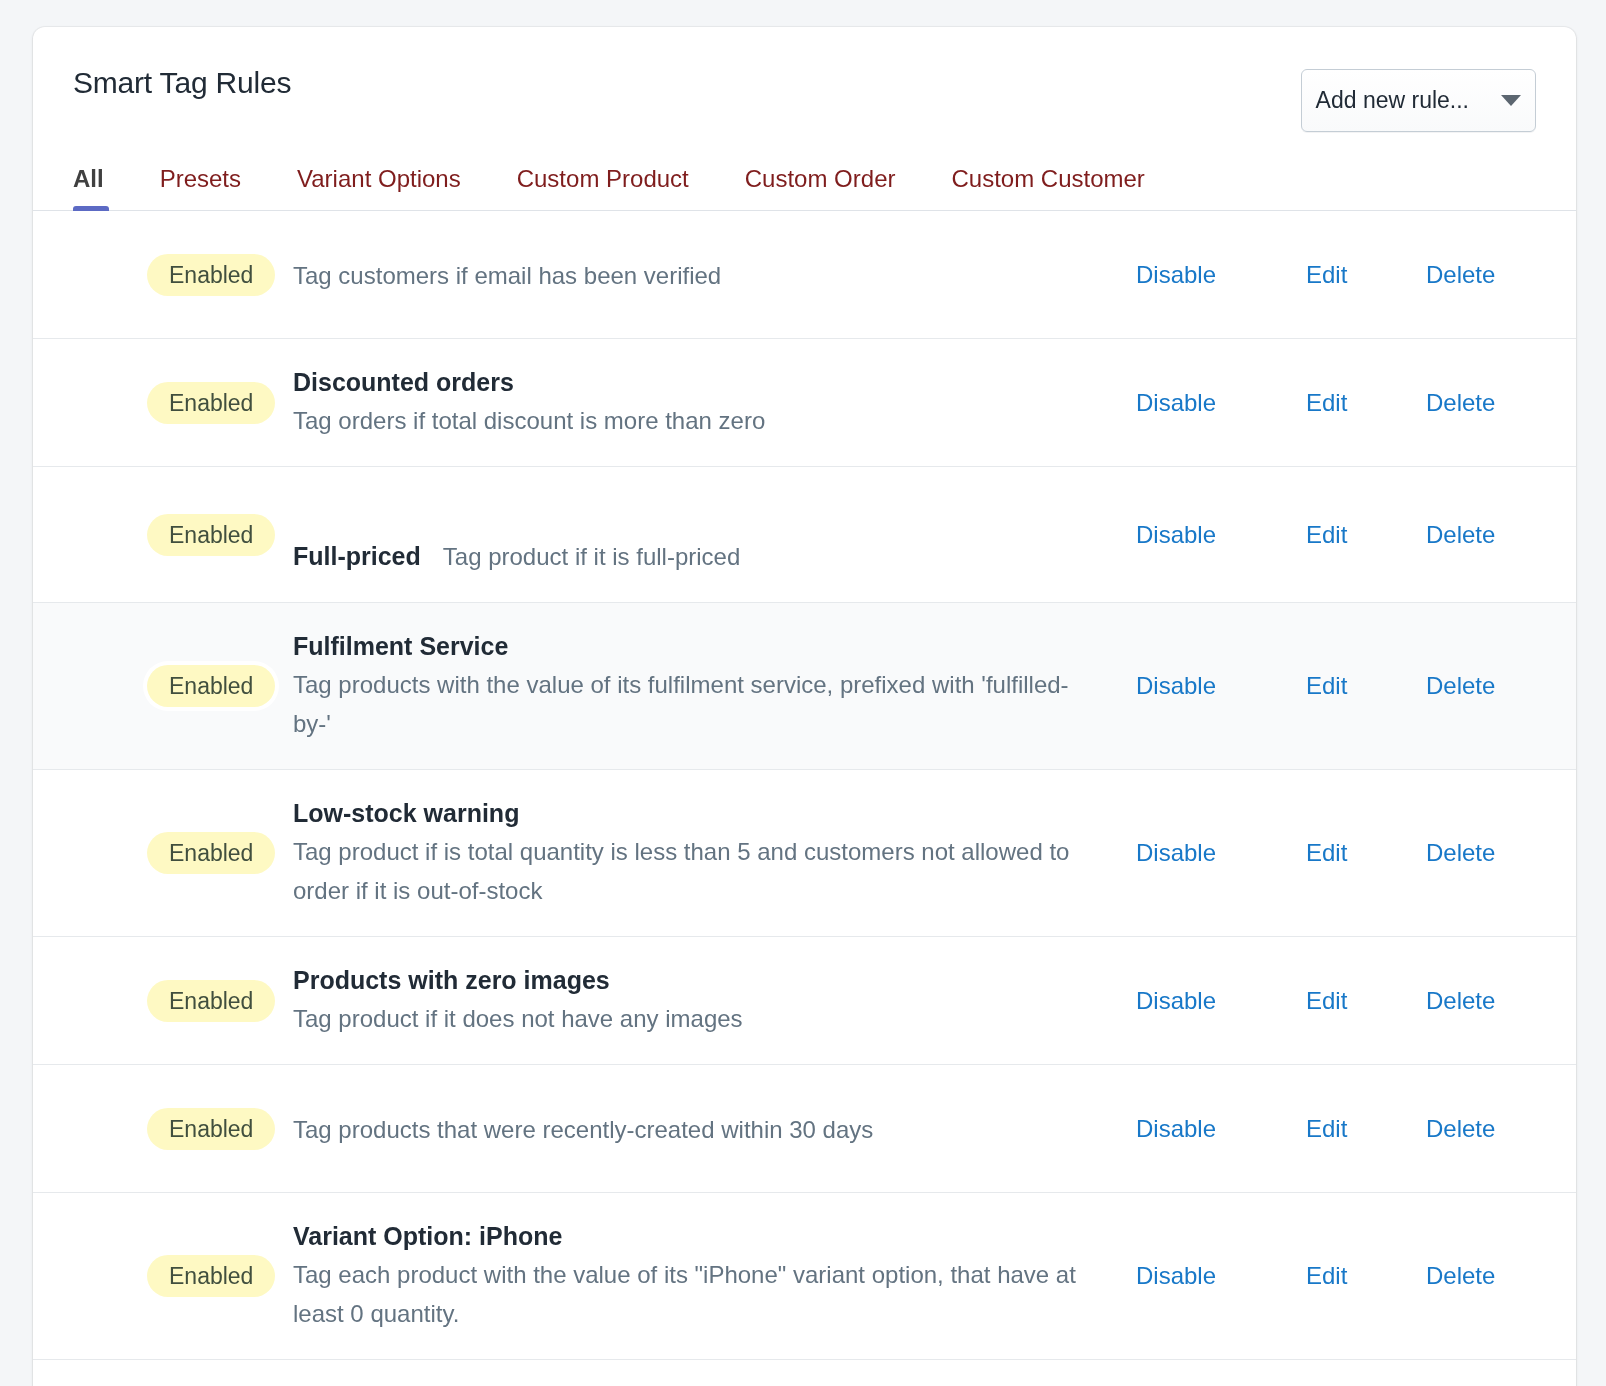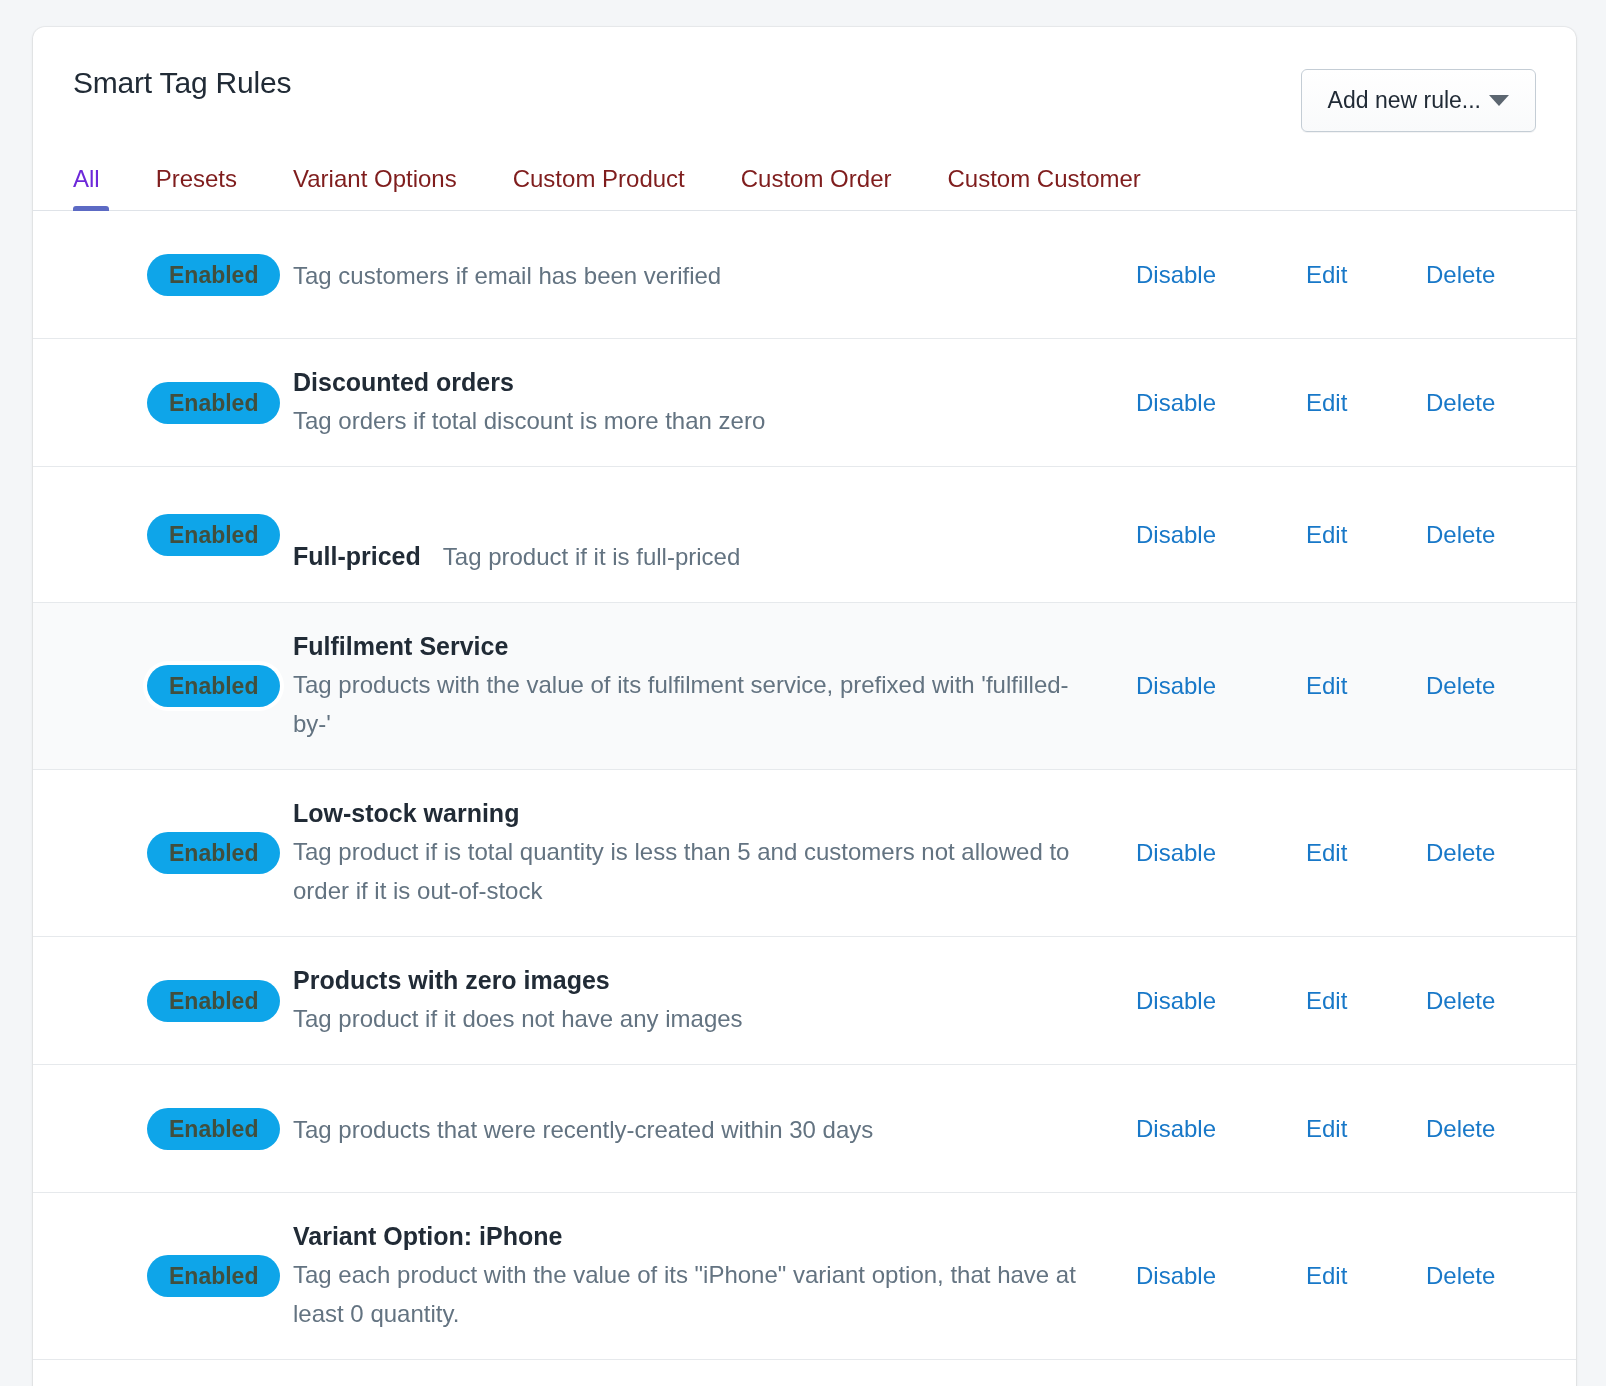--- a/index.html
+++ b/index.html
@@ -47,23 +47,23 @@
     font-weight: 400;
     color: #212b36;
     letter-spacing: -0.2px;
   }
   .add-rule-button {
     position: absolute;
     right: 40px;
     top: 42px;
     display: inline-flex;
     align-items: center;
-    gap: 8px;
+    gap: 32px;
     height: 63px;
-    padding: 0 26px;
+    padding: 0 14px;
     background: linear-gradient(180deg,#ffffff,#f9fafb);
     border: 1px solid #c4cdd5;
     border-radius: 6px;
     box-shadow: 0 1px 0 rgba(22,29,37,0.05);
     font-size: 23px;
     color: #212b36;
     cursor: pointer;
     font-family: "Liberation Sans", sans-serif;
     white-space: nowrap;
   }
@@ -90,21 +90,21 @@
     margin-right: 56px;
     font-size: 24px;
     line-height: 30px;
     color: #7f1d1d;
     cursor: pointer;
     background: none;
     border: none;
     font-family: "Liberation Sans", sans-serif;
     white-space: nowrap;
   }
-  .tab.active { color: #6d28d9; }
+  .tab.active { color: #404040; font-weight: bold; }
   .tab.active::after {
     content: "";
     position: absolute;
     left: 0;
     bottom: -1px;
     width: 36px;
     height: 5px;
     background: #5c6ac4;
     border-radius: 3px 3px 0 0;
   }
@@ -128,26 +128,25 @@
     justify-content: flex-start;
     padding-left: 74px;
   }
   .badge {
     display: inline-flex;
     align-items: center;
     justify-content: center;
     height: 42px;
     padding: 0 22px;
     border-radius: 21px;
-    background: #0ea5e9;
+    background: #fef9c3;
     color: #414f3e;
     font-size: 23px;
     line-height: 42px;
     white-space: nowrap;
-    font-weight: bold;
   }
   .rule-row.highlight .badge {
     box-shadow: 0 0 0 4px #ffffff;
   }
 
   .info-cell {
     flex: 1 1 auto;
     padding: 26px 0 26px 0;
     min-width: 0;
   }

